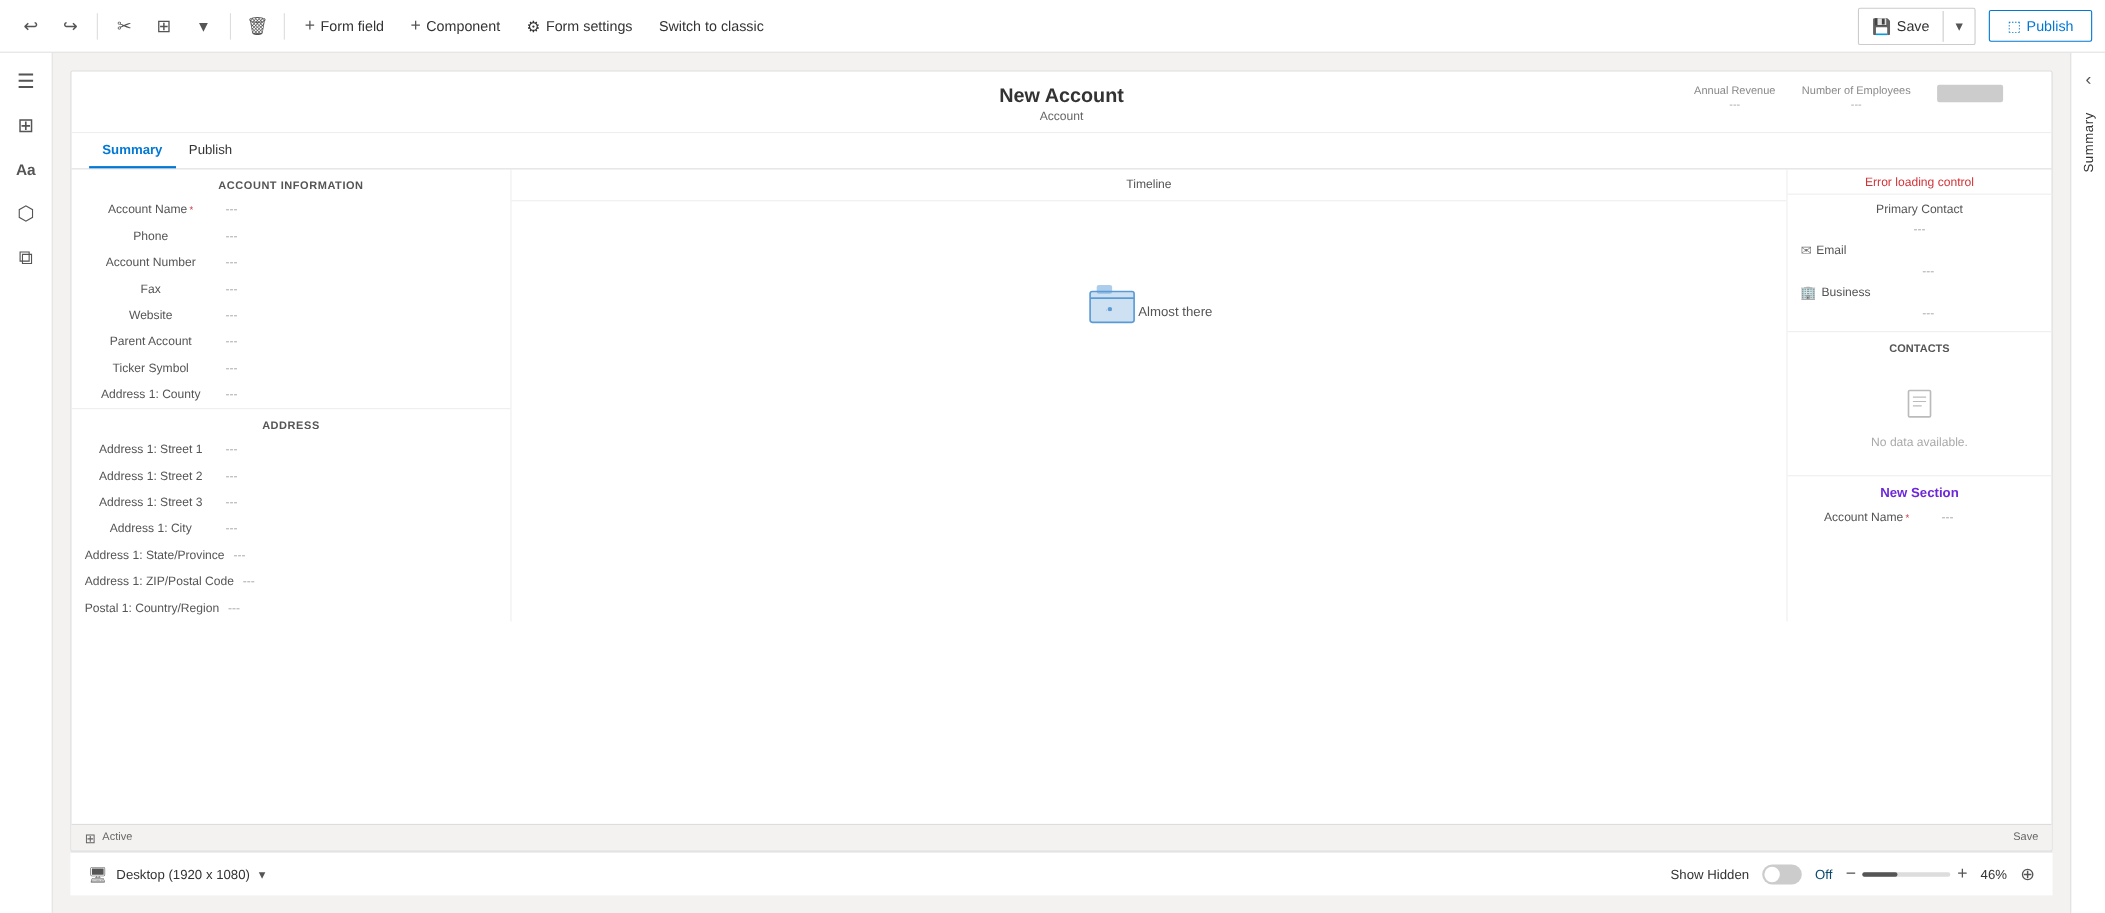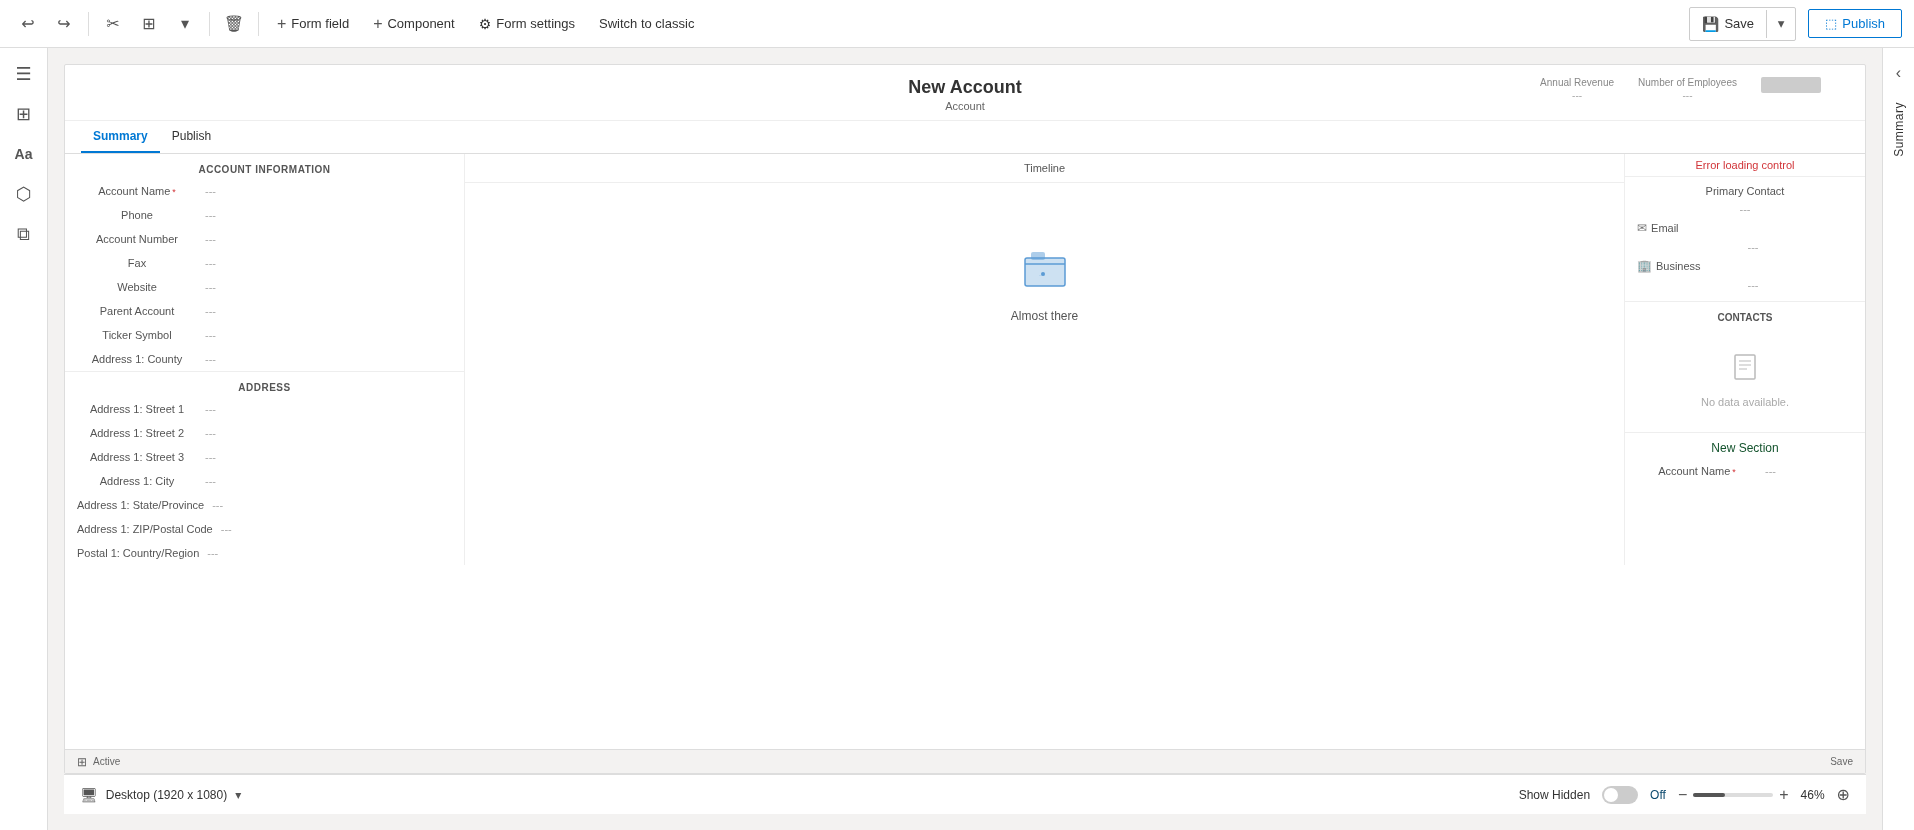--- a/index.html
+++ b/index.html
@@ -175,21 +175,21 @@
     .field-required {
       color: #d13438; font-size: 9px; margin-left: 2px;
     }
     .field-value {
       font-size: 11px; color: #aaa; margin-left: 8px;
     }
 
     
     .timeline-area {
       padding: 16px;
-      display: flex; flex-direction: column;
+      display: flex; 
       align-items: center; justify-content: center;
       height: 200px;
     }
     .timeline-icon {
       font-size: 36px; color: #5b9bd5; margin-bottom: 8px;
     }
     .almost-there {
       font-size: 12px; color: #555;
     }
 
@@ -218,21 +218,21 @@
     }
     .no-data-icon { font-size: 28px; margin-bottom: 6px; }
     .no-data-text { font-size: 11px; }
 
     .error-loading {
       font-size: 11px; color: #d13438; padding: 8px 12px;
       cursor: pointer;
     }
 
     .new-section-header {
-      font-size: 12px; font-weight: 400; color: #14532d;
+      font-size: 12px; font-weight: 700; color: #6d28d9;
       padding: 8px 12px 4px;
       border-top: 1px solid #eee;
     }
 
     
     #bottom-bar {
       height: 40px;
       background: #fff;
       border-top: 1px solid #ddd;
       display: flex;

